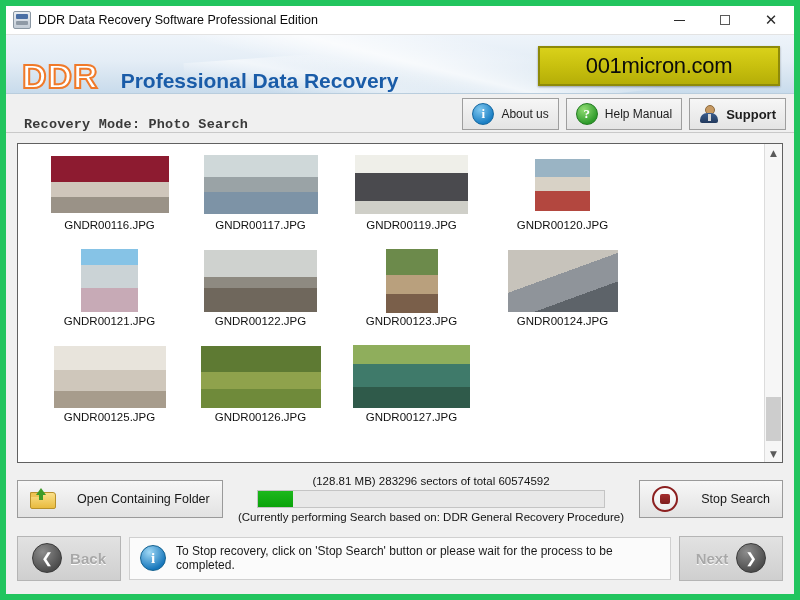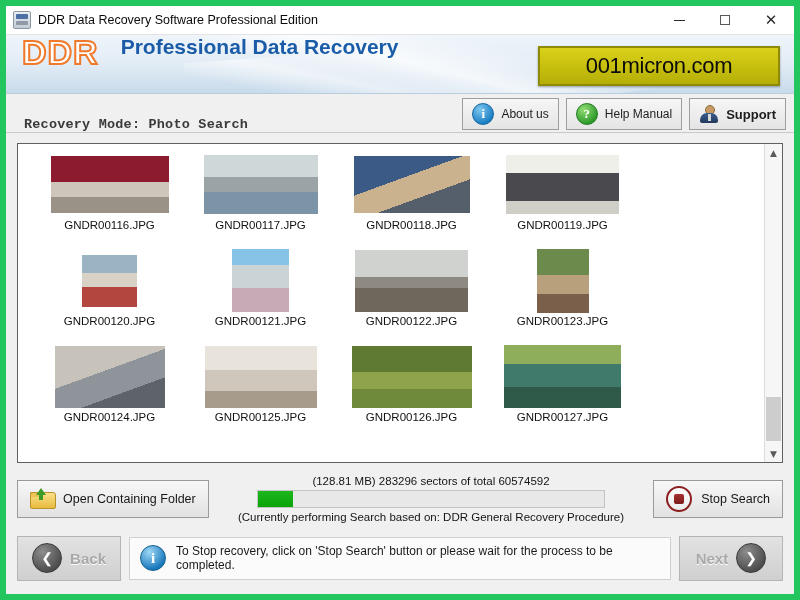--- a/index.html
+++ b/index.html
@@ -48,21 +48,21 @@
   }
   .tb-btn .gl-min{display:block;width:11px;height:1px;background:#2b2b2b;}
   .tb-btn .gl-max{display:block;width:10px;height:10px;border:1px solid #5a5a5a;box-sizing:border-box;}
   .tb-btn .gl-close{font-size:15px;line-height:1;font-family:"DejaVu Sans",sans-serif;color:#2b2b2b;}
 
   
   .banner{
     height:58px;flex:0 0 58px;position:relative;overflow:hidden;
     background:linear-gradient(180deg,#eef4fa 0%,#e4edf6 45%,#d3e2ef 78%,#c8dbec 100%);
     border-bottom:1px solid #b9cddd;
-    display:flex;align-items:flex-start;
+    display:flex;align-items:flex-end;
   }
   .banner .swoosh{
     position:absolute;left:120px;top:-40px;width:560px;height:120px;
     background:linear-gradient(200deg,rgba(255,255,255,0) 40%,rgba(255,255,255,.75) 52%,rgba(255,255,255,0) 62%);
     transform:rotate(-6deg);pointer-events:none;
   }
   .banner .swoosh2{
     position:absolute;left:180px;top:10px;width:520px;height:90px;
     background:linear-gradient(195deg,rgba(255,255,255,0) 45%,rgba(255,255,255,.55) 55%,rgba(255,255,255,0) 66%);
     transform:rotate(-4deg);pointer-events:none;
@@ -165,21 +165,21 @@
     position:absolute;left:1px;right:1px;bottom:4px;height:44px;background:#cdcdcd;
   }
 
   
   .progrow{
     flex:0 0 56px;margin:8px 11px 0 11px;display:flex;align-items:center;gap:10px;
   }
   .btn3d{
     background:linear-gradient(180deg,#f7f7f7,#e2e2e2);
     border:1px solid #9a9a9a;
-    display:flex;align-items:center;gap:9px;
+    display:flex;align-items:center;gap:23px;
     padding:0 12px;height:36px;cursor:pointer;
   }
   .btn3d .lbl{font-size:12.5px;color:#171717;white-space:nowrap;}
   .ic-folder{width:24px;height:20px;position:relative;flex:0 0 24px;}
   .ic-folder .back{position:absolute;left:0;bottom:0;width:24px;height:15px;background:linear-gradient(#fbe08a,#e8bb3f);border:1px solid #b8912a;border-radius:1px 3px 2px 2px;}
   .ic-folder .tab{position:absolute;left:0;top:3px;width:11px;height:4px;background:#edc353;border:1px solid #b8912a;border-bottom:none;border-radius:2px 2px 0 0;}
   .ic-folder .arrow{position:absolute;left:6px;top:-1px;width:0;height:0;border-left:5px solid transparent;border-right:5px solid transparent;border-bottom:7px solid #3f9b28;}
   .ic-folder .stem{position:absolute;left:9px;top:5px;width:4px;height:6px;background:#3f9b28;}
   .ic-stop{width:22px;height:22px;border-radius:50%;border:2px solid #8c2020;flex:0 0 22px;display:flex;align-items:center;justify-content:center;background:linear-gradient(#fdfdfd,#ececec);}
   .ic-stop i{display:block;width:10px;height:10px;background:linear-gradient(#a53030,#7d1c1c);border-radius:2px;}
@@ -287,26 +287,20 @@
           <div class="fname">GNDR00116.JPG</div>
         </div>
         <div class="cell">
           <div class="thumb-box">
             <div class="thumb" style="width: 114px; height: 59px; background: linear-gradient(rgb(207, 216, 217) 0px, rgb(207, 216, 217) 38%, rgb(154, 163, 166) 38%, rgb(154, 163, 166) 62%, rgb(125, 147, 166) 62%, rgb(125, 147, 166) 100%);"></div>
           </div>
           <div class="fname">GNDR00117.JPG</div>
         </div>
         <div class="cell">
           <div class="thumb-box">
-            <div class="thumb" style="width: 116px; height: 57px; background: linear-gradient(160deg, rgb(60, 90, 134) 0px, rgb(60, 90, 134) 40%, rgb(201, 178, 141) 40%, rgb(201, 178, 141) 66%, rgb(84, 95, 107) 66%, rgb(84, 95, 107) 100%);"></div>
-          </div>
-          <div class="fname">GNDR00118.JPG</div>
-        </div>
-        <div class="cell">
-          <div class="thumb-box">
             <div class="thumb" style="width: 113px; height: 59px; background: linear-gradient(rgb(239, 239, 233) 0px, rgb(239, 239, 233) 30%, rgb(74, 74, 78) 30%, rgb(74, 74, 78) 78%, rgb(207, 207, 200) 78%, rgb(207, 207, 200) 100%);"></div>
           </div>
           <div class="fname">GNDR00119.JPG</div>
         </div>
         <div class="cell">
           <div class="thumb-box">
             <div class="thumb" style="width: 55px; height: 52px; background: linear-gradient(rgb(154, 180, 196) 0px, rgb(154, 180, 196) 34%, rgb(216, 210, 198) 34%, rgb(216, 210, 198) 62%, rgb(179, 71, 63) 62%, rgb(179, 71, 63) 100%);"></div>
           </div>
           <div class="fname">GNDR00120.JPG</div>
         </div>

